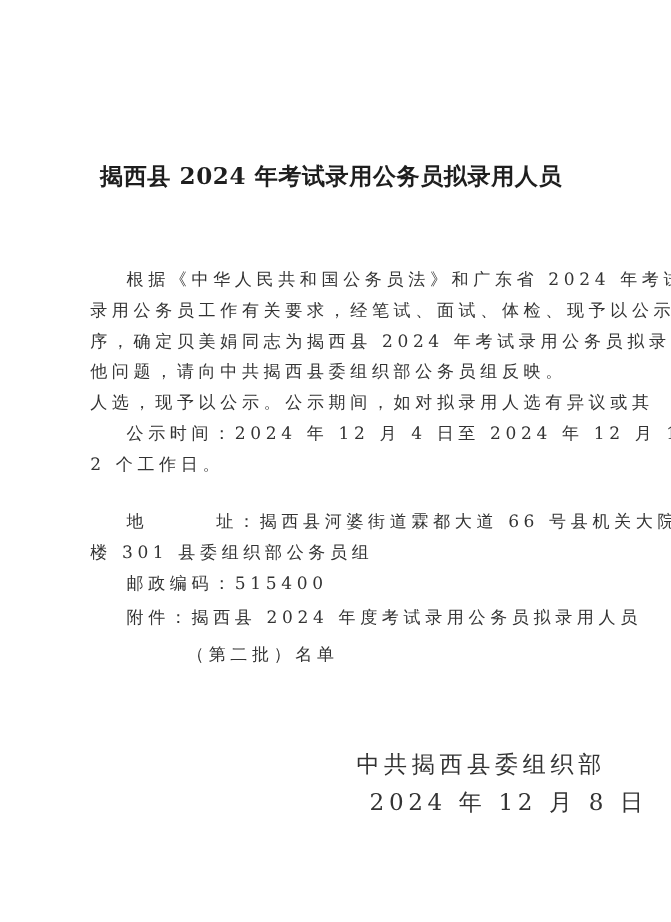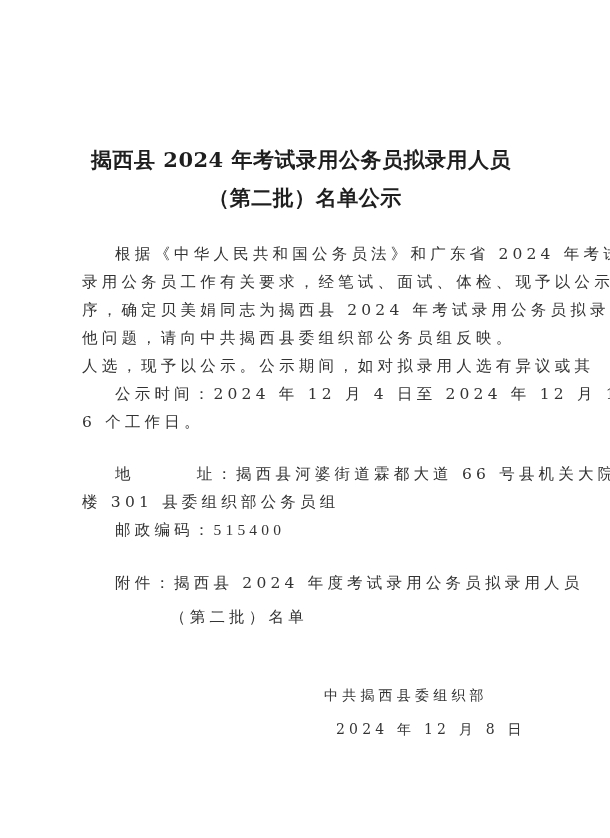--- a/index.html
+++ b/index.html
@@ -50,66 +50,65 @@
       display: block;
       white-space: nowrap;
       height: 28px;
     }
     .indent { padding-left: 33px; }
 
     .p1 { top: 240px; }
     .p2 { top: 380px; }
     .p3 { top: 432px; }
     .p4 { top: 460px; }
-    .p5 { top: 516px; font-family: Liberation Serif, serif; }
+    .p5 { top: 516px; }
 
     .attach {
       position: absolute;
       left: 115px;
-      top: 566px;
+      top: 544px;
       font-size: 15.5px;
       line-height: 34px;
       letter-spacing: 4.2px;
       color: #333333;
       white-space: nowrap;
     }
     .attach .cont { padding-left: 55px; display: block; }
 
     .signature {
       position: absolute;
       left: 324px;
       top: 678px;
-      font-size: 14px;
+      font-size: 21px;
       line-height: 34px;
       letter-spacing: 4.2px;
       color: #333333;
       white-space: nowrap;
     }
     .signature .date { padding-left: 12px; display: block; }
     .spacer { display: inline-block; width: 62px; }
   </style>
 </head>
 <body>
 
 <div class="page">
 
   <div class="title l1">揭西县 2024 年考试录用公务员拟录用人员</div>
-  <div class="title l2">（第二批）名单公示</div>
 
   <div class="body-text p1">
     <span class="line indent">根据《中华人民共和国公务员法》和广东省 2024 年考试</span>
     <span class="line">录用公务员工作有关要求，经笔试、面试、体检、现予以公示</span>
     <span class="line">序，确定贝美娟同志为揭西县 2024 年考试录用公务员拟录用</span>
     <span class="line">他问题，请向中共揭西县委组织部公务员组反映。</span>
     <span class="line">人选，现予以公示。公示期间，如对拟录用人选有异议或其</span>
   </div>
 
   <div class="body-text p2">
     <span class="line indent">公示时间：2024 年 12 月 4 日至 2024 年 12 月 10 日，共</span>
-    <span class="line">6 个工作日。</span>
+    <span class="line">2 个工作日。</span>
   </div>
 
 
   <div class="body-text p4">
     <span class="line indent">
       <span>地</span><span class="spacer"></span><span>址：</span><span>揭西县河婆街道霖都大道 66 号县机关大院 3</span>
     </span>
     <span class="line">楼 301 县委组织部公务员组</span>
   </div>
 

